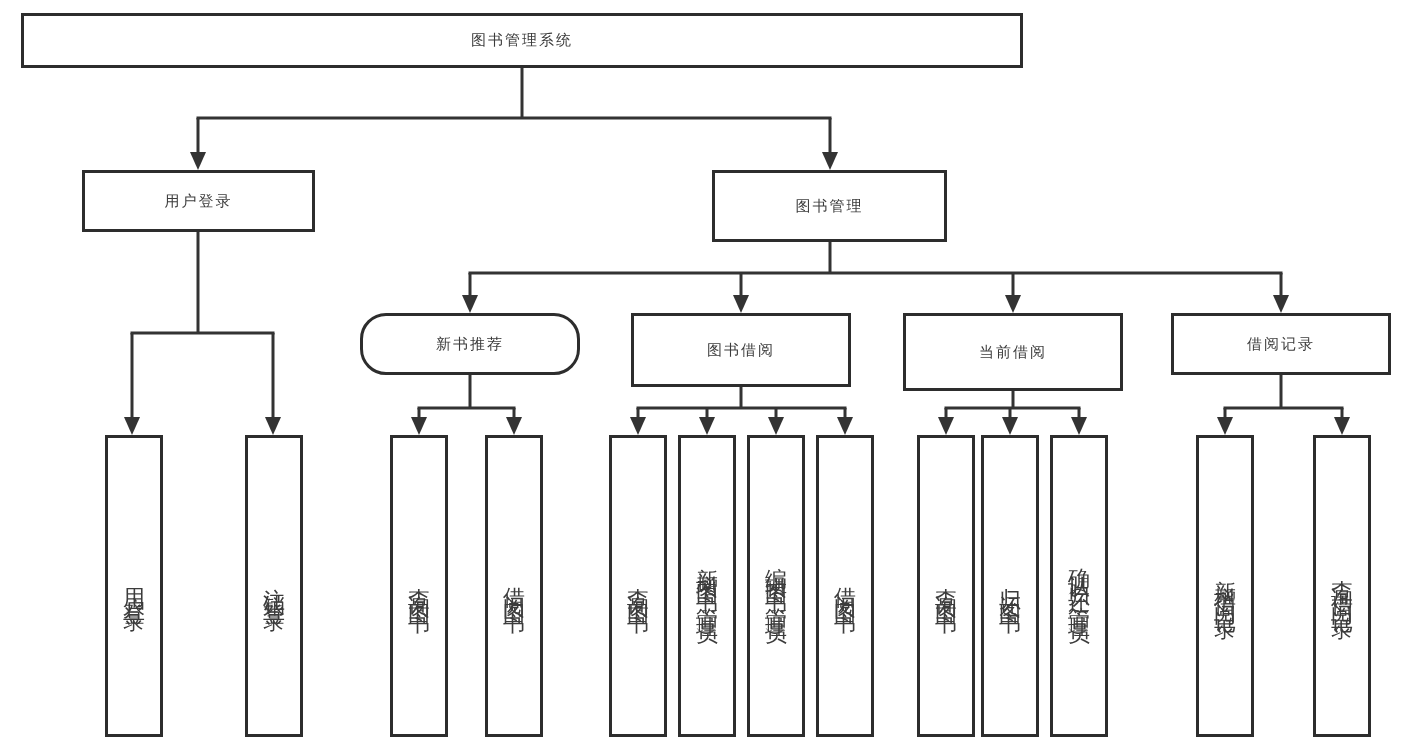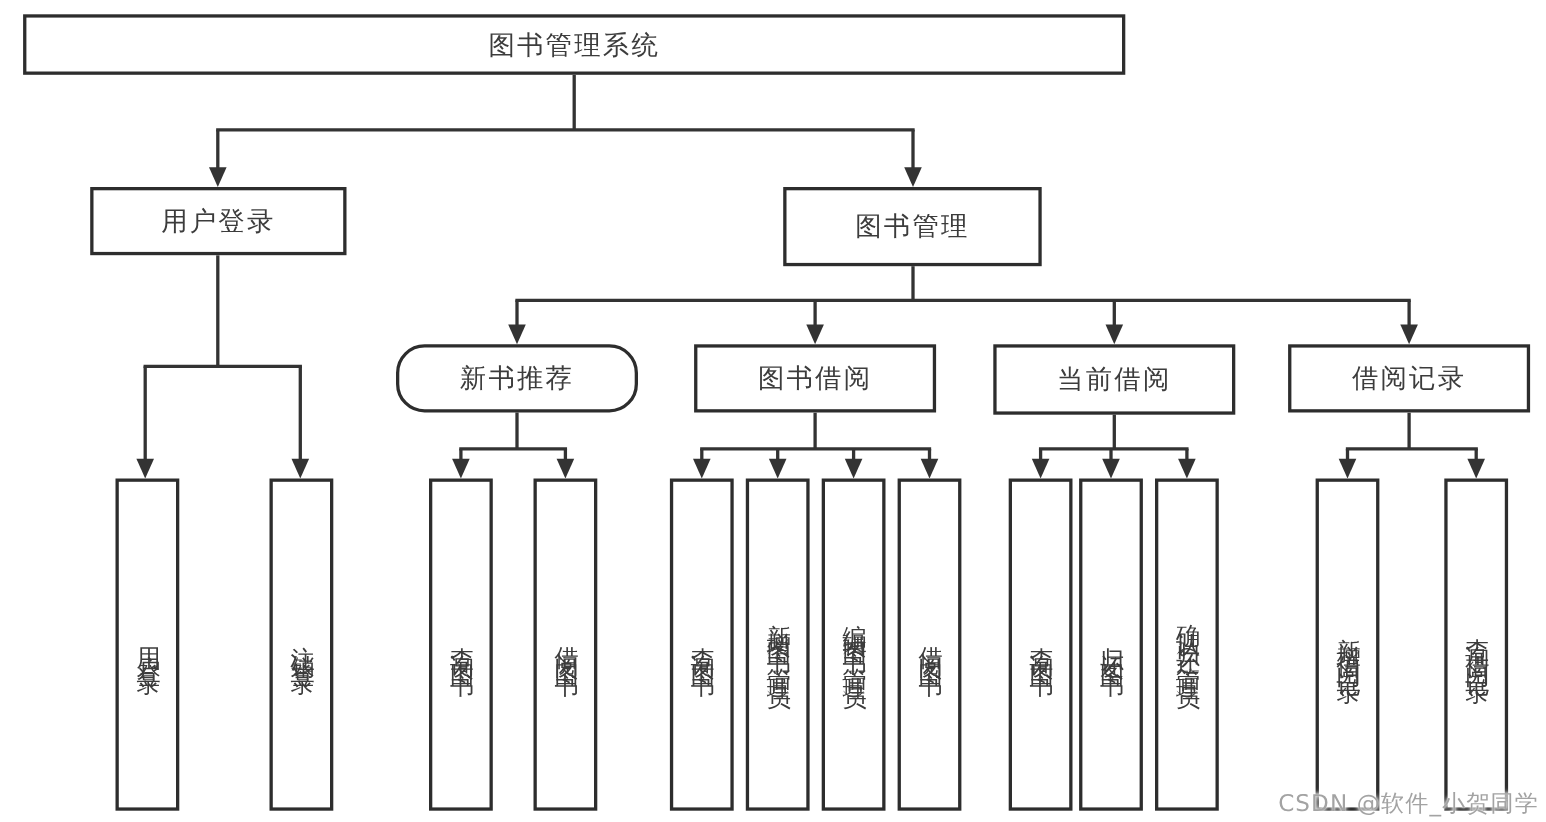--- a/index.html
+++ b/index.html
@@ -14,21 +14,21 @@
   .node{
     position:absolute;
     box-sizing:border-box;
     background:#ffffff;
     border:3px solid #2d2d2d;
     display:flex;align-items:center;justify-content:center;
     color:#3c3c3c;
     z-index:2;
   }
   .hlabel{
-    font-size:24px;
+    font-size:15px;
     letter-spacing:2px;
     white-space:nowrap;
     line-height:1;
   }
   .leaf{width:58px;height:302px;}
   .vlabel{
     writing-mode:vertical-rl;
     text-orientation:mixed;
     font-size:22px;
     letter-spacing:8px;
@@ -127,24 +127,24 @@
   <div class="node" style="left:82px;top:170px;width:233px;height:62px;">
     <span class="hlabel">用户登录</span>
   </div>
   <div class="node" style="left:712px;top:170px;width:235px;height:72px;">
     <span class="hlabel">图书管理</span>
   </div>
 
   <div class="node" style="left:360px;top:313px;width:220px;height:62px;border-radius:26px;">
     <span class="hlabel">新书推荐</span>
   </div>
-  <div class="node" style="left:631px;top:313px;width:220px;height:62px;">
+  <div class="node" style="left:631px;top:313px;width:220px;height:74px;">
     <span class="hlabel">图书借阅</span>
   </div>
-  <div class="node" style="left:903px;top:313px;width:220px;height:64px;">
+  <div class="node" style="left:903px;top:313px;width:220px;height:78px;">
     <span class="hlabel">当前借阅</span>
   </div>
   <div class="node" style="left:1171px;top:313px;width:220px;height:62px;">
     <span class="hlabel">借阅记录</span>
   </div>
 
   <div class="node leaf" style="left:105px;top:435px;">
     <span class="vlabel">用户登录</span>
   </div>
   <div class="node leaf" style="left:245px;top:435px;">
@@ -177,15 +177,14 @@
   <div class="node leaf" style="left:1050px;top:435px;">
     <span class="vlabel">确认归还（管理员）</span>
   </div>
   <div class="node leaf" style="left:1196px;top:435px;">
     <span class="vlabel">新增借阅记录</span>
   </div>
   <div class="node leaf" style="left:1313px;top:435px;">
     <span class="vlabel">查询借阅记录</span>
   </div>
 
-  <div class="watermark">CSDN @软件_小贺同学</div>
 
 </div>
 
 </body></html>

